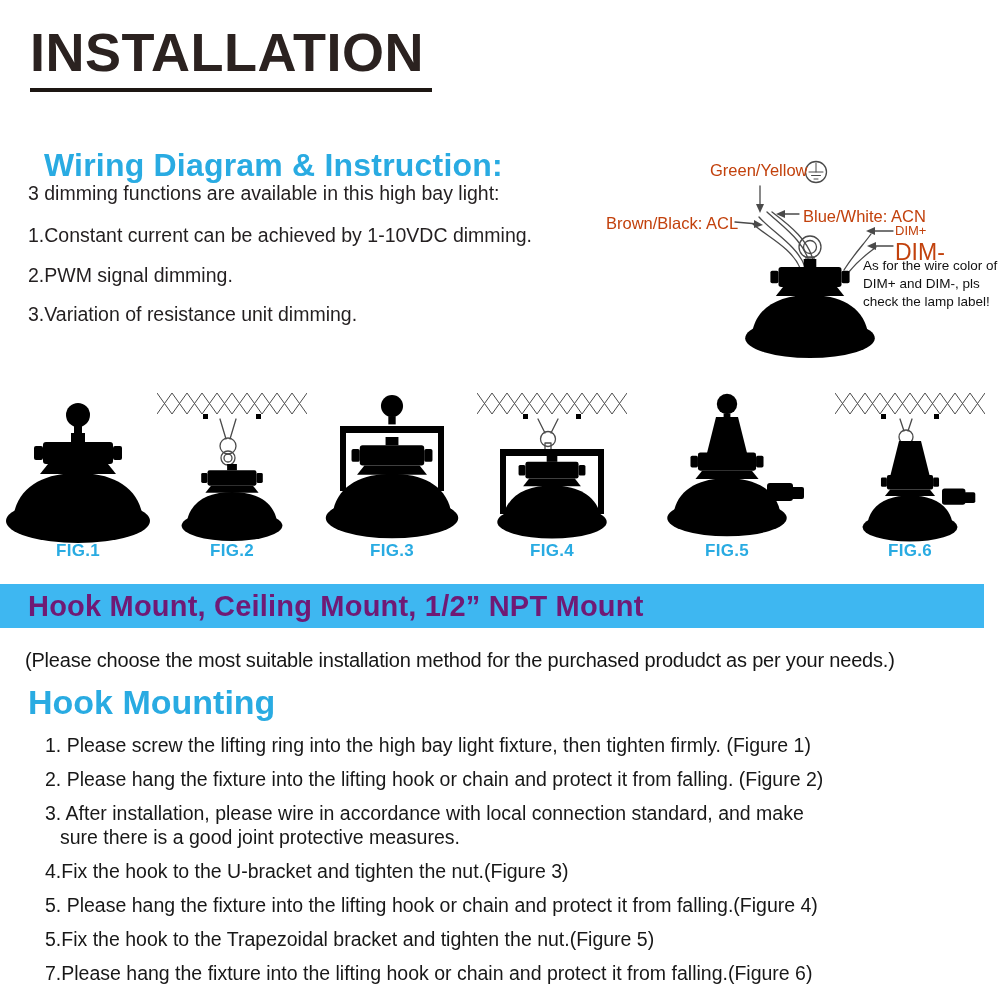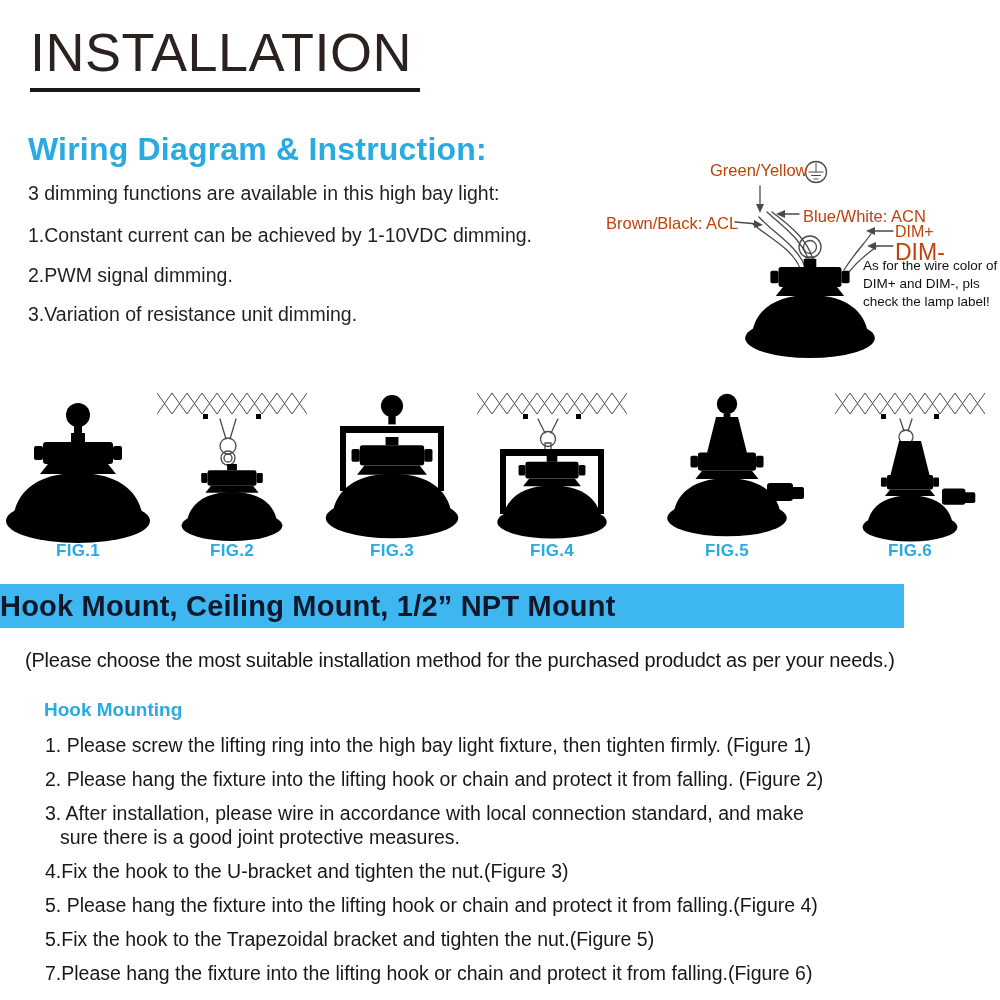--- a/index.html
+++ b/index.html
@@ -11,44 +11,44 @@
   *{box-sizing:border-box;}
   html,body{margin:0;padding:0;}
   body{
     width:1000px;height:1000px;background:#ffffff;
     font-family:"Liberation Sans","DejaVu Sans",sans-serif;
     color:var(--text);position:relative;overflow:hidden;
   }
   .page{position:absolute;inset:0;}
   .page-title{
     position:absolute;left:30px;top:24px;margin:0;
-    font-size:54px;font-weight:normal;letter-spacing:0.5px;line-height:1.05;
+    font-size:54px;font-weight:bold;letter-spacing:0.5px;line-height:1.05;
     display:inline-block;border-bottom:4px solid #1d1713;padding:0 8px 7px 0;
     color:#2b2220;
   }
   .wiring-heading{
-    position:absolute;left:28px;top:131px;margin:0;
+    position:absolute;left:28px;top:131px;margin:16px;
     font-size:32px;font-weight:bold;color:var(--accent);letter-spacing:0.2px;
   }
   .intro-block{position:absolute;left:28px;top:182px;width:585px;font-size:19.5px;line-height:1.2;}
   .intro-block p{margin:0;}
   .intro-line{margin-bottom:19px !important;}
   .dim-item{margin-bottom:16px !important;}
   .dim-item-last{margin-bottom:3px !important;}
   .dim-note{padding-left:17px;line-height:24px;font-size:19.5px;}
   .dim-note span{display:block;}
 
   
   .wiring-diagram{position:absolute;left:600px;top:148px;width:400px;height:255px;}
   .wiring-diagram svg{position:absolute;left:0;top:0;}
   .wd-label{position:absolute;font-size:16.5px;white-space:nowrap;color:#c2410c;}
   .wd-ground{left:110px;top:13px;}
   .wd-acl{left:6px;top:66px;}
   .wd-acn{left:203px;top:59px;}
-  .wd-dimp{left:295px;top:75px;font-size:16px;}
+  .wd-dimp{left:295px;top:75px;font-size:13px;}
   .wd-dimm{left:295px;top:91px;font-size:23px;}
   .wd-note{position:absolute;left:263px;top:109px;width:140px;font-size:13.5px;line-height:18px;color:#111;}
   .wd-note span{display:block;white-space:nowrap;}
 
   
   .figure-box{position:absolute;top:393px;width:160px;height:168px;}
   .figure-box svg{display:block;}
   .fig-label{
     position:absolute;left:0;top:148px;width:160px;text-align:center;
     font-size:17px;font-weight:bold;color:var(--accent);letter-spacing:0.3px;
@@ -57,32 +57,32 @@
   .fx4{left:472px;} .fx5{left:647px;} .fx6{left:830px;}
 
   
   svg.art path, svg.art rect, svg.art ellipse, svg.art circle, svg.art line{
     fill:none;stroke:var(--line);stroke-width:1.3;stroke-linecap:round;stroke-linejoin:round;
   }
   svg.art .thin{stroke-width:1;}
   svg.art .fillseg{fill:var(--line);stroke:none;}
 
   .banner{
-    position:absolute;left:0;top:584px;width:904px;height:44px;
-    background:var(--banner_bg);color:#0f172a;
-    font-size:29px;font-weight:bold;line-height:44px;
+    position:absolute;left:0;top:584px;width:984px;height:44px;
+    background:var(--banner_bg);color:#701a75;
+    font-size:29px;font-weight:bold;line-height:44px;padding-left:28px;
     letter-spacing:0.2px;
   }
   .subtitle{
     position:absolute;left:25px;top:649px;margin:0;width:970px;
     font-size:20px;color:#161616;letter-spacing:-0.2px;white-space:nowrap;
   }
   .hook-heading{
-    position:absolute;left:28px;top:683px;margin:16px;
-    font-size:19px;font-weight:bold;color:var(--accent);
+    position:absolute;left:28px;top:683px;margin:0;
+    font-size:34px;font-weight:bold;color:var(--accent);
   }
   .steps{
     position:absolute;left:28px;top:716px;margin:17px;padding:0;list-style:none;
     width:955px;font-size:19.5px;line-height:24px;color:#181818;
   }
   .steps li{margin-bottom:10px;}
   .steps .l2{display:block;padding-left:15px;}
 </style>
 </head>
 <body>

